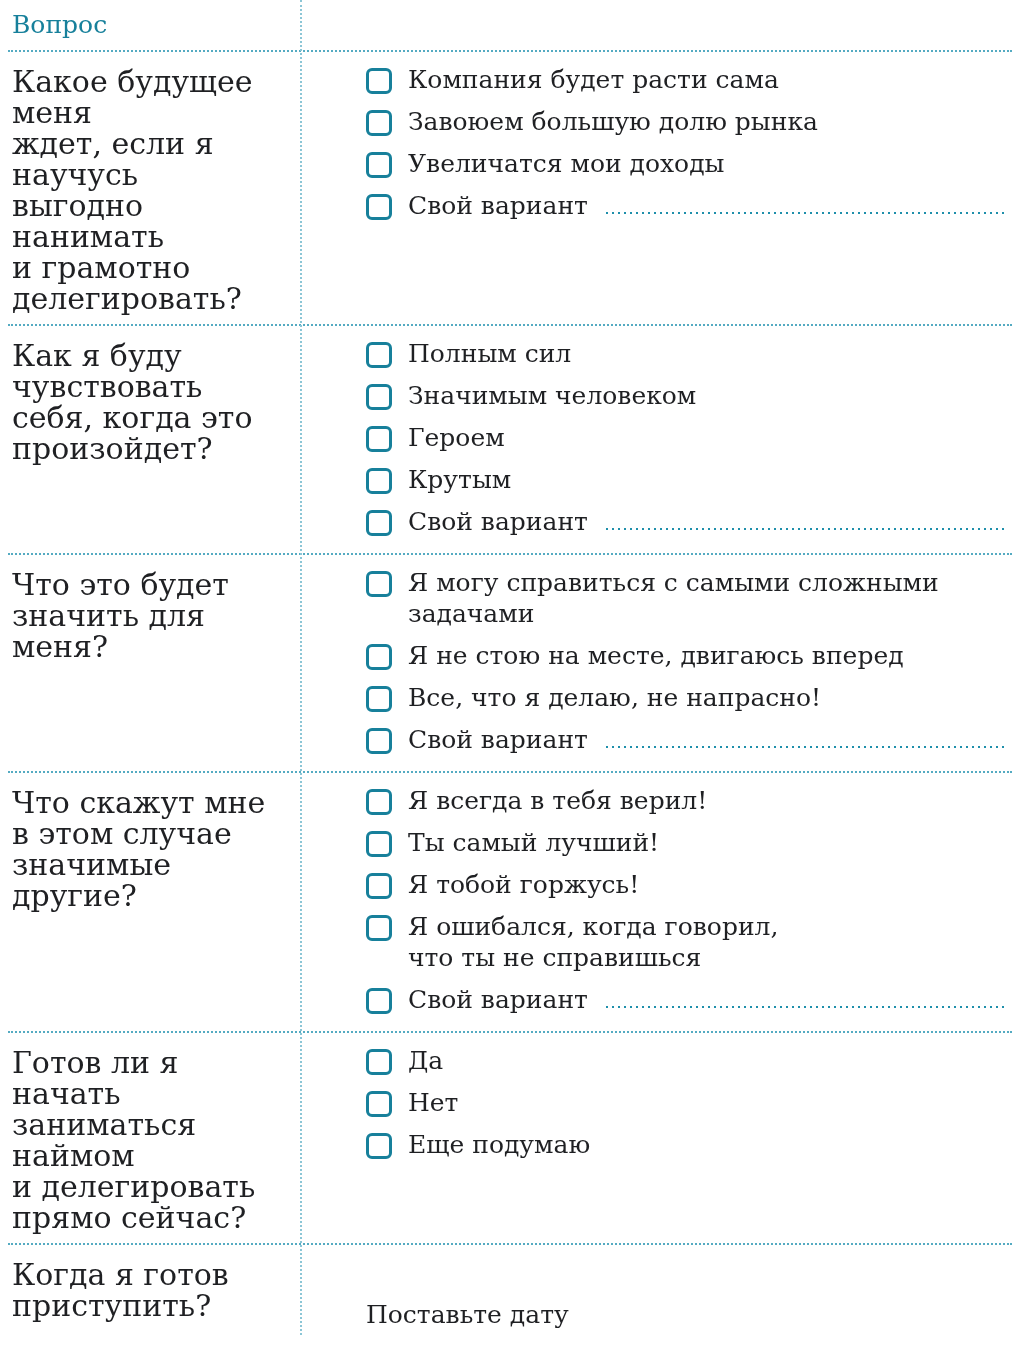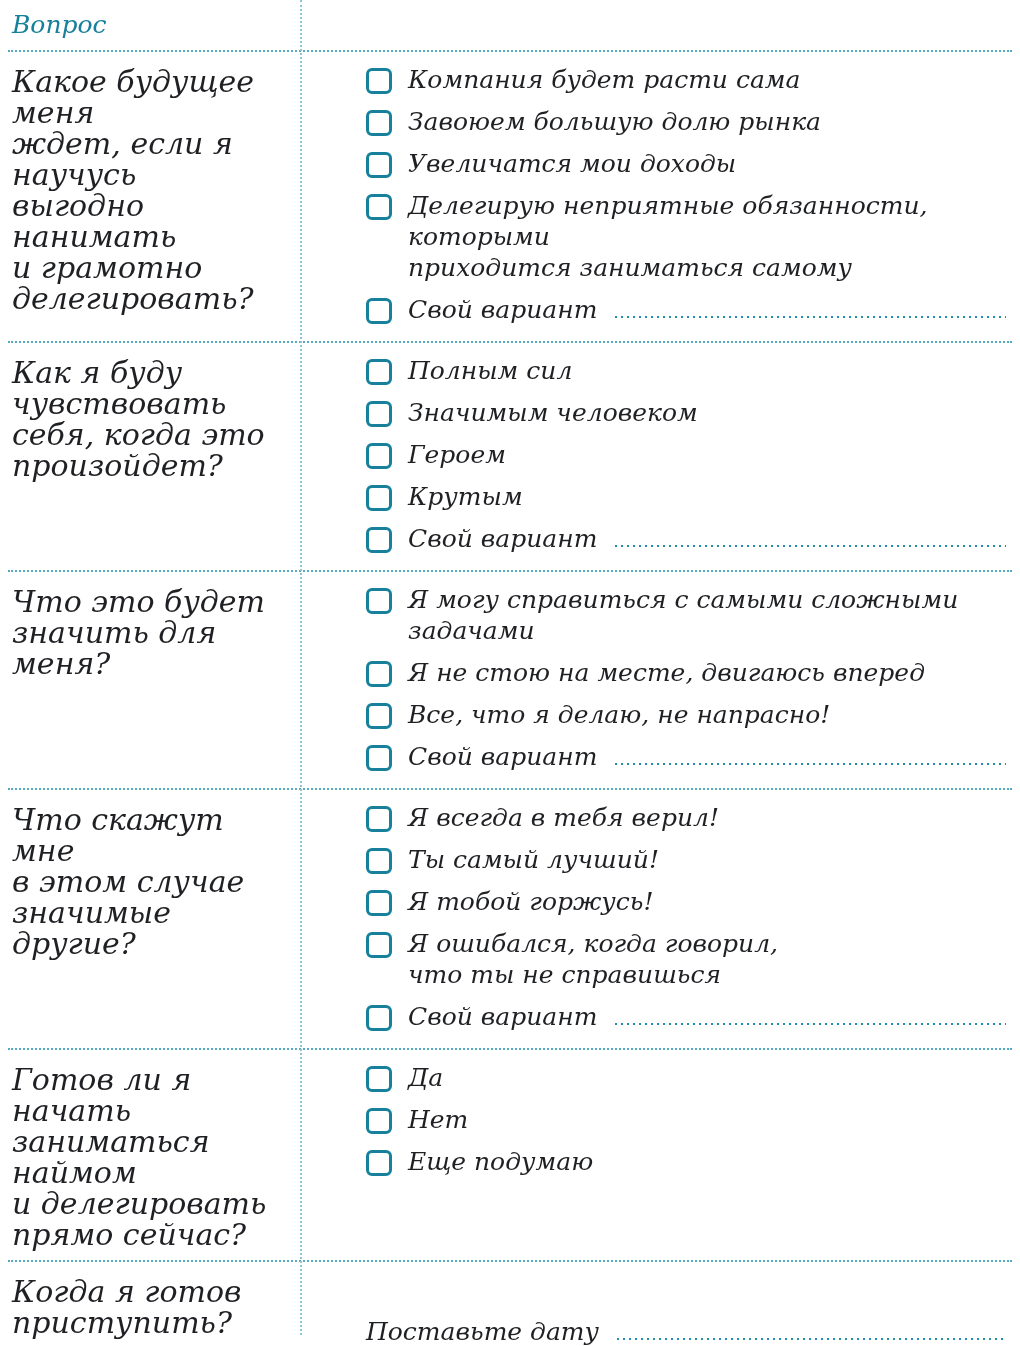--- a/index.html
+++ b/index.html
@@ -2,21 +2,20 @@
 <html><head>
 <meta charset="utf-8">
 <style>
   html,body{margin:0;padding:0;background:#ffffff;}
   .page{
     position:relative;
     width:1020px;height:1346px;
     box-sizing:border-box;
     background:#fff;
     font-family:"DejaVu Serif","Liberation Serif",serif;
-    font-style:italic;
     color:var(--text,#1f2023);
     overflow:hidden;
   }
   .table{margin:0 8px;}
   .vdivider{
     position:absolute;left:300px;top:0;height:1335px;width:0;
     border-left:2px dotted var(--dots-light,#7fc0d2);
   }
   .thead,.row{
     display:grid;
@@ -52,21 +51,21 @@
   .option-label{white-space:pre-line;}
   .fill{
     flex:1 1 auto;
     align-self:flex-end;
     height:2px;
     margin:0 2px 7px 18px;
     background-image:repeating-linear-gradient(90deg,
       var(--fillc,#1e8fab) 0,var(--fillc,#1e8fab) 2px,
       transparent 2px,transparent 6px);
   }
-  .option.no-box{margin-top:42px;}
+  .option.no-box{margin-top:42px;flex-direction:column;}
 </style>
 </head>
 <body>
 
 <div class="page" style="--accent: #17809B; --text: #1F2023; --dots: #55ABC2; --dots-light: #8CC6D6; --fillc: #1E8FAB;">
   <div class="vdivider"></div>
   <div class="table">
     <div class="thead">
       <div class="th q">Вопрос</div>
     </div>
@@ -85,25 +84,20 @@
             <div class="option">
               <div class="checkbox"></div>
               <div class="option-label">Завоюем большую долю рынка</div>
             </div>
             <div class="option">
               <div class="checkbox"></div>
               <div class="option-label">Увеличатся мои доходы</div>
             </div>
             <div class="option">
               <div class="checkbox"></div>
-              <div class="option-label">Делегирую неприятные обязанности, которыми
-приходится заниматься самому</div>
-            </div>
-            <div class="option">
-              <div class="checkbox"></div>
               <div class="option-label">Свой вариант</div>
               <div class="fill"></div>
             </div>
           </div>
         </div>
         <div class="row">
           <div class="qcell">Как я буду
 чувствовать
 себя, когда это
 произойдет?</div>

